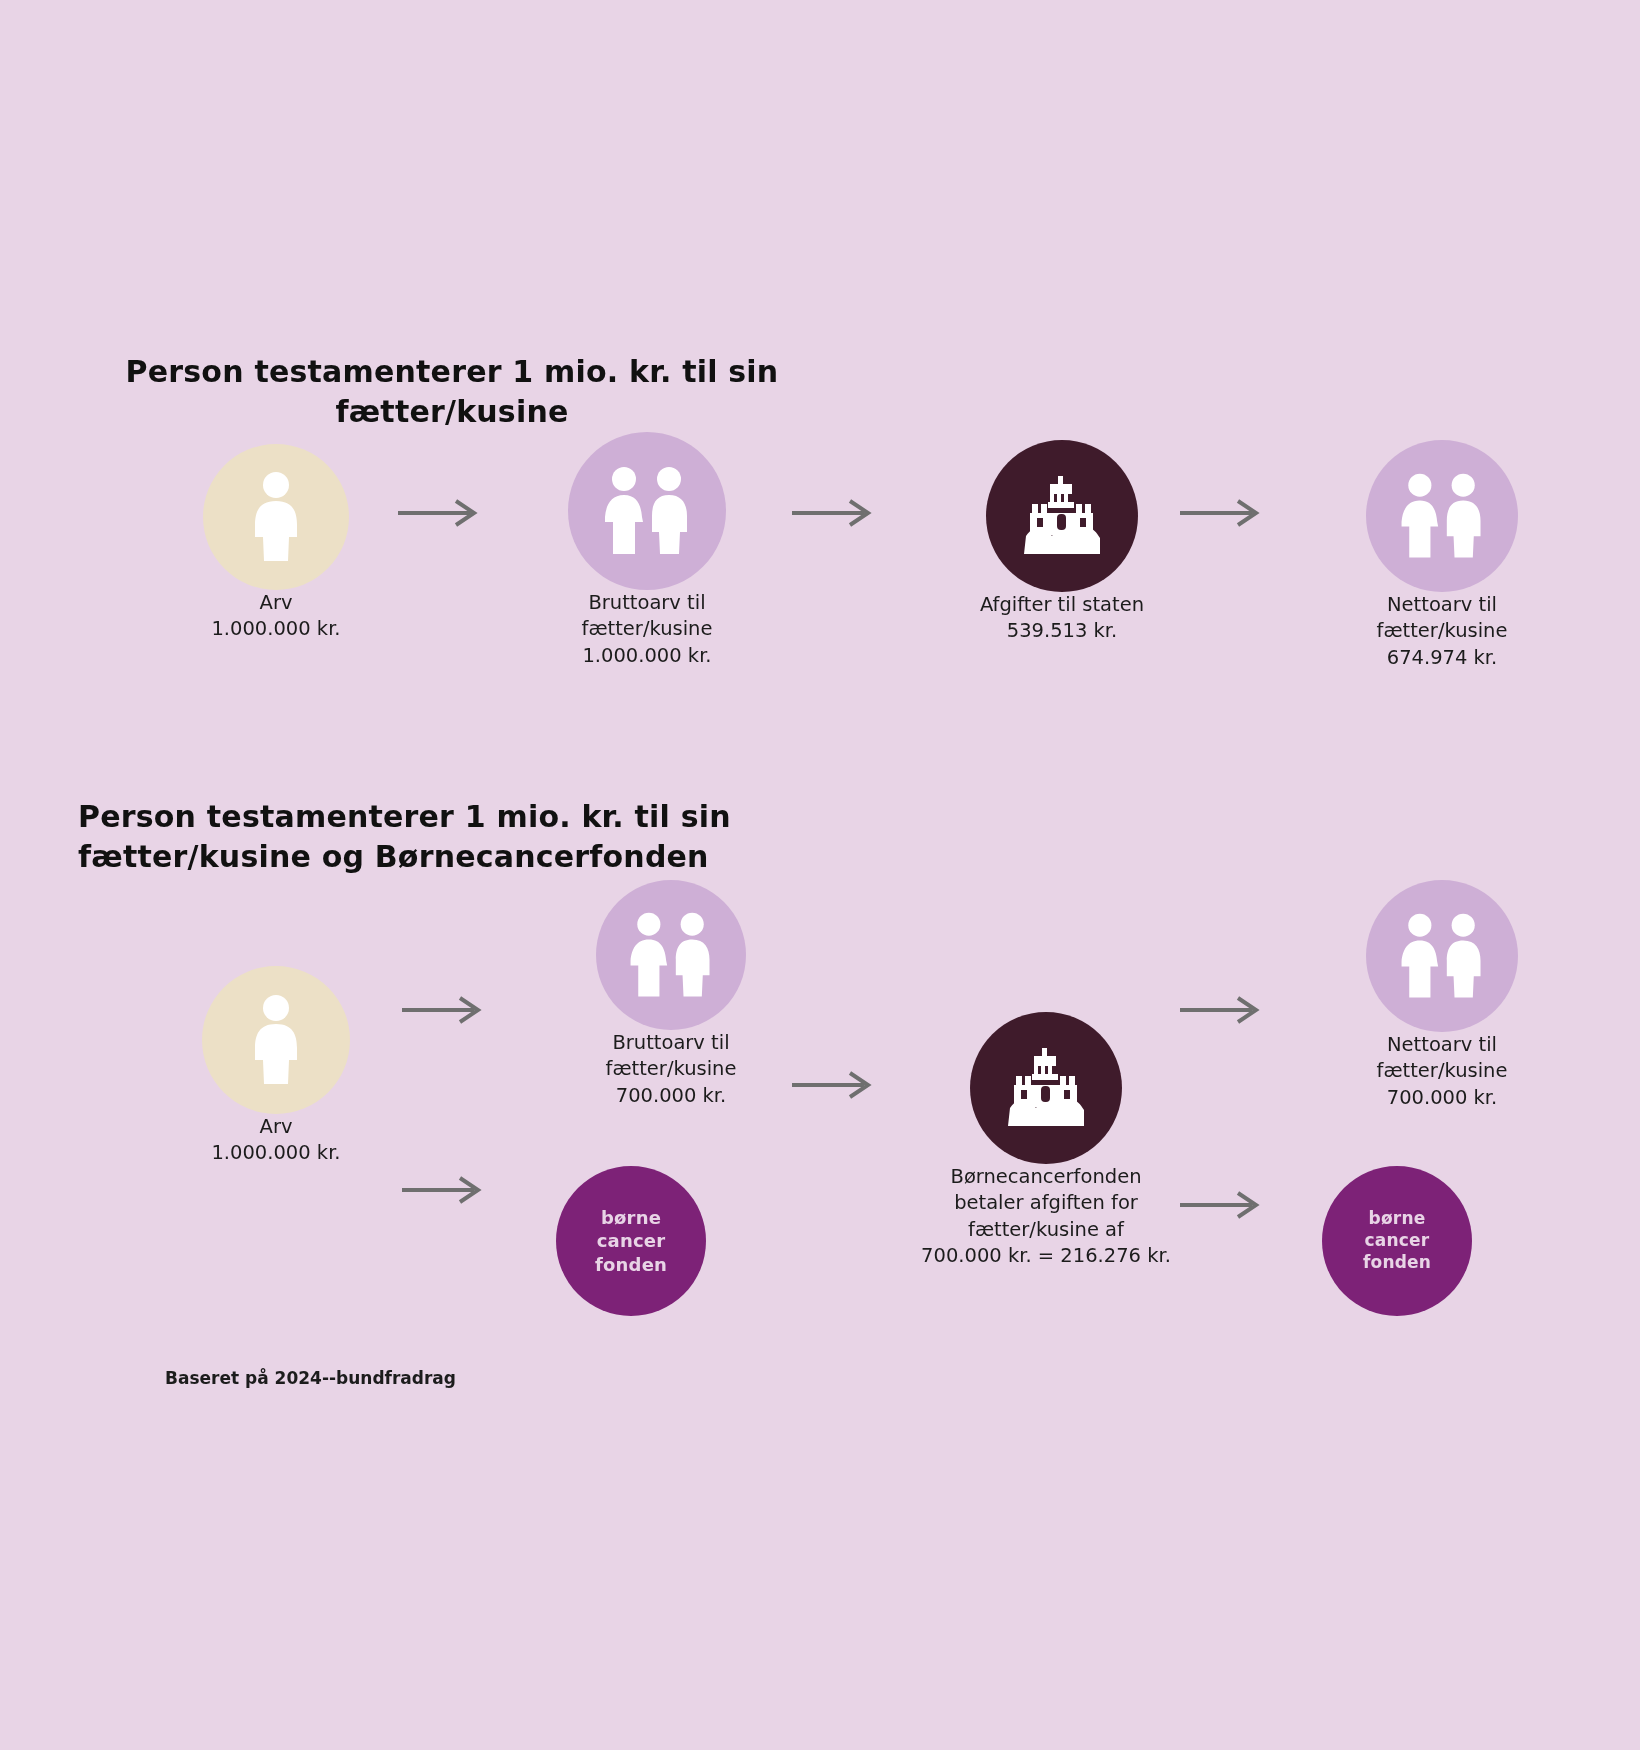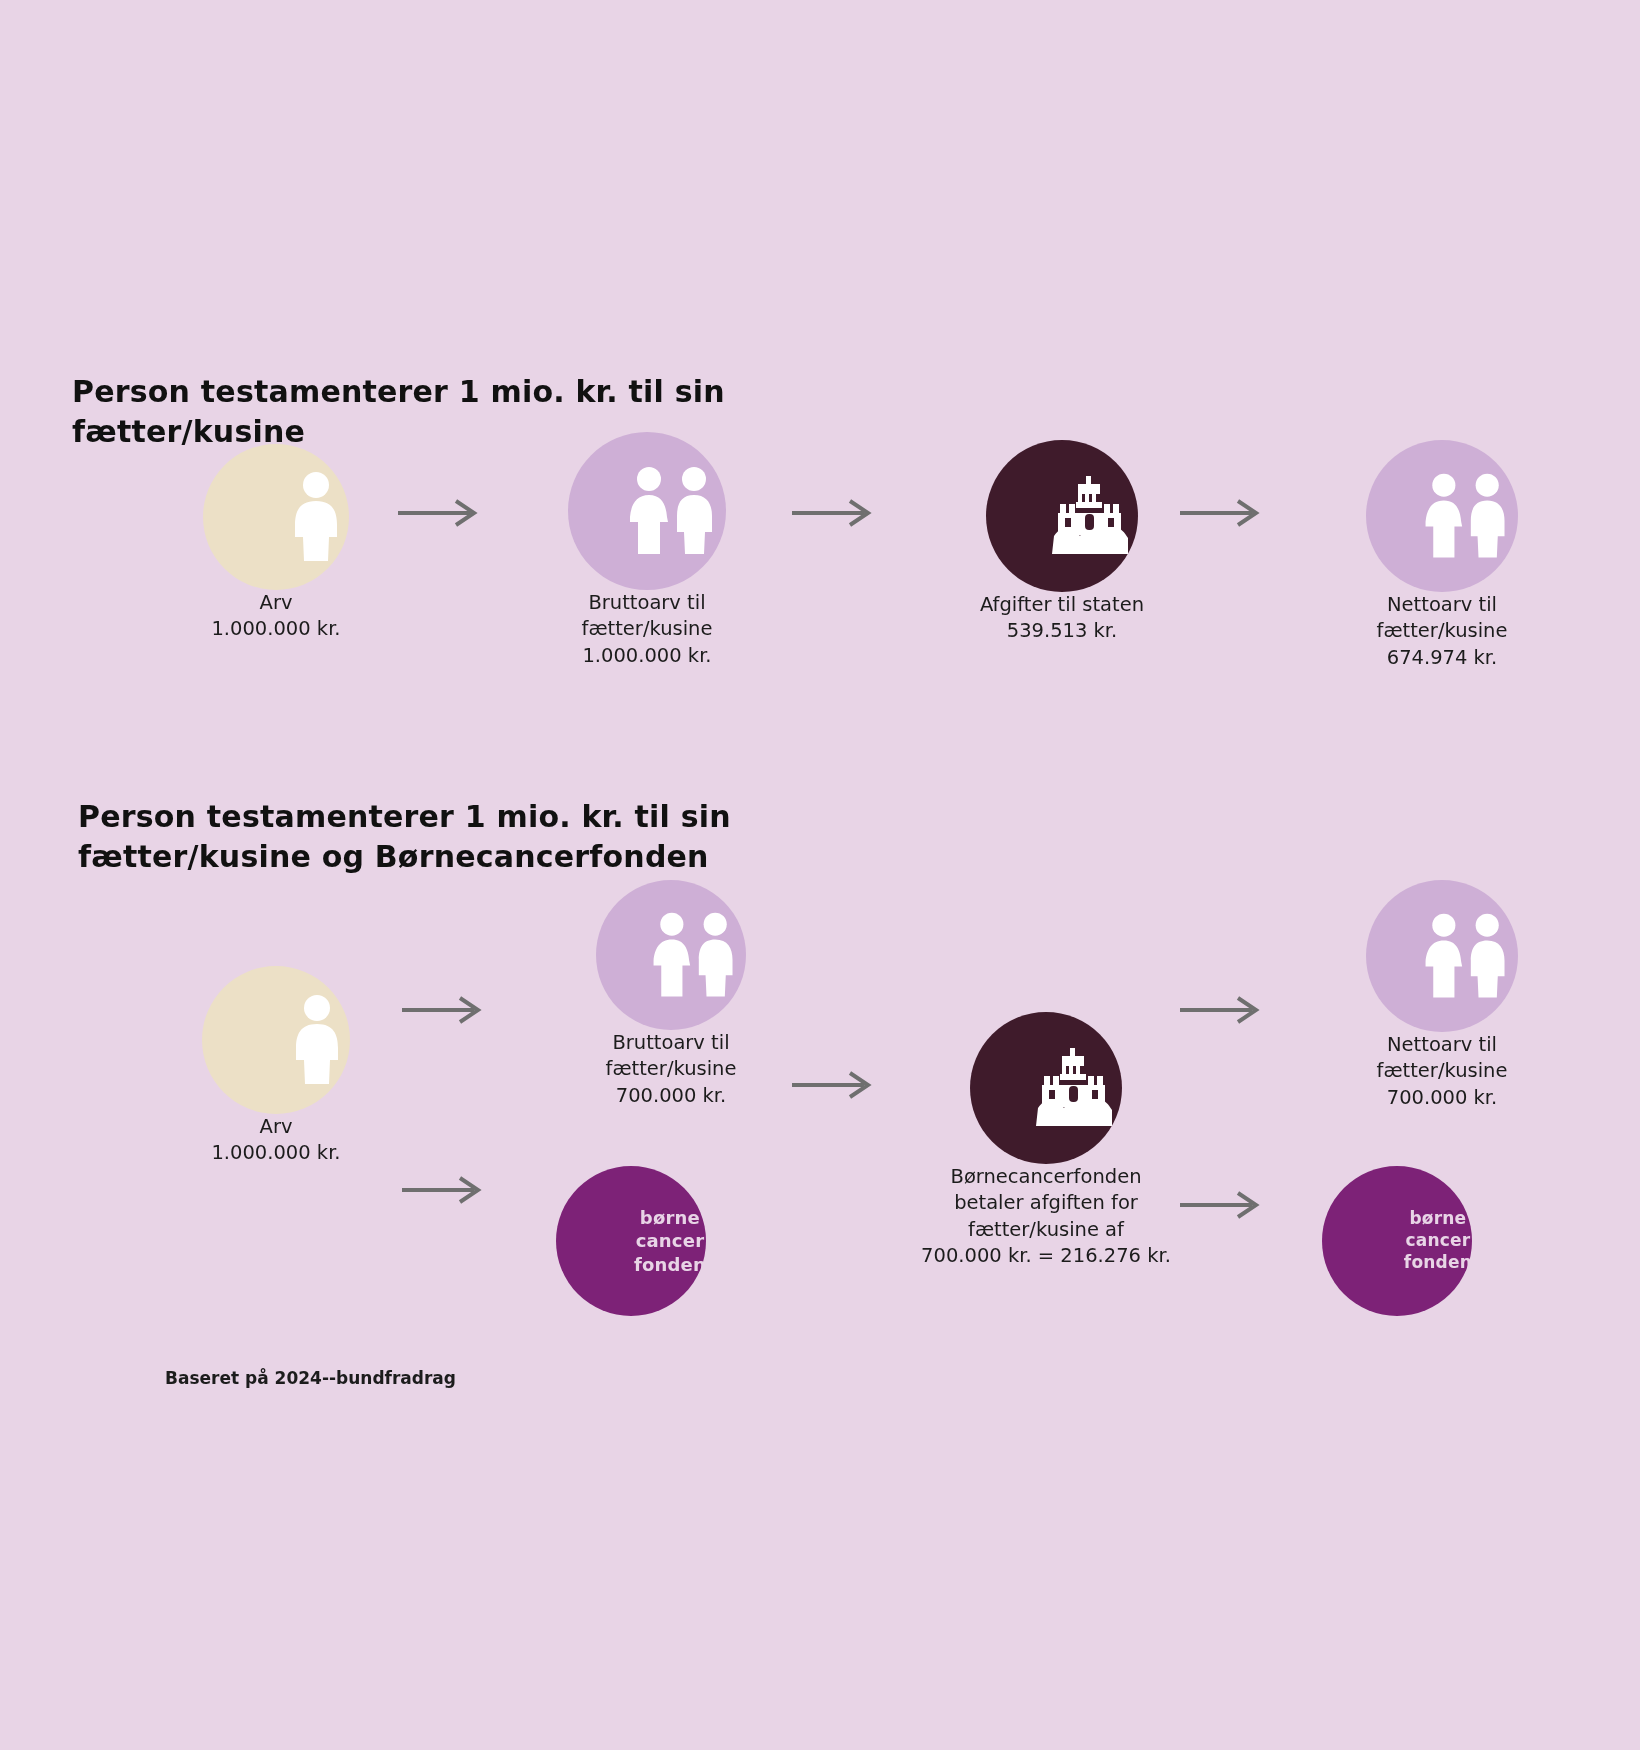--- a/index.html
+++ b/index.html
@@ -26,35 +26,35 @@
   .section-title {
     position: absolute;
     font-family: "DejaVu Sans", sans-serif;
     font-weight: bold;
     font-size: 30px;
     line-height: 1.32;
     color: #111;
     letter-spacing: 0.2px;
     width: 760px;
   }
-  #title-1 { left: 72px; top: 372px; }
+  #title-1 { left: 72px; top: 352px; text-align: center; }
   #title-2 { left: 78px; top: 765px; margin-top: 32px; }
 
   
   .node {
     position: absolute;
     display: flex;
     flex-direction: column;
     align-items: center;
   }
   .circle {
     border-radius: 50%;
     display: flex;
     align-items: center;
-    justify-content: flex-end;
+    justify-content: center;
     position: relative;
   }
   .c-beige   { background: #ece0c6; }
   .c-lilac   { background: #ceafd6; }
   .c-dark    { background: #3f1b2b; }
   .c-purple  { background: #7d2277; }
 
   .caption {
     text-align: center;
     font-size: 19.5px;

